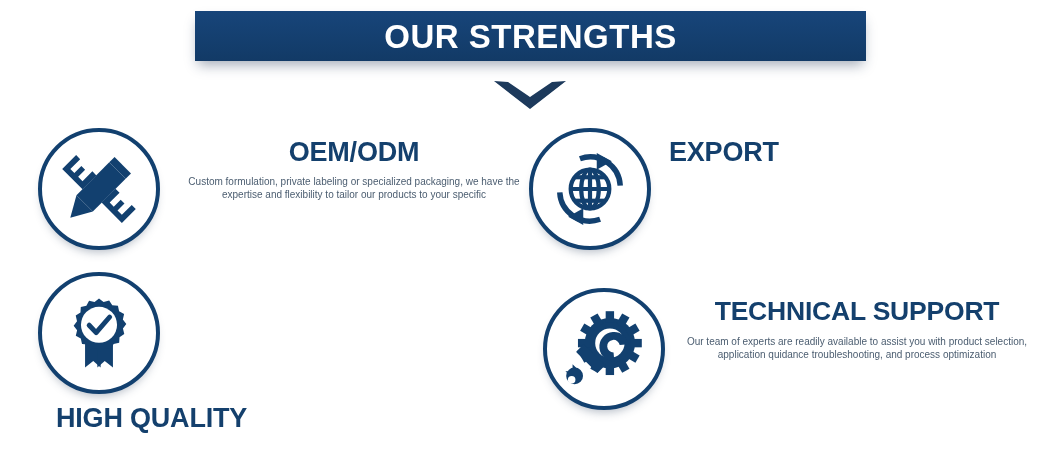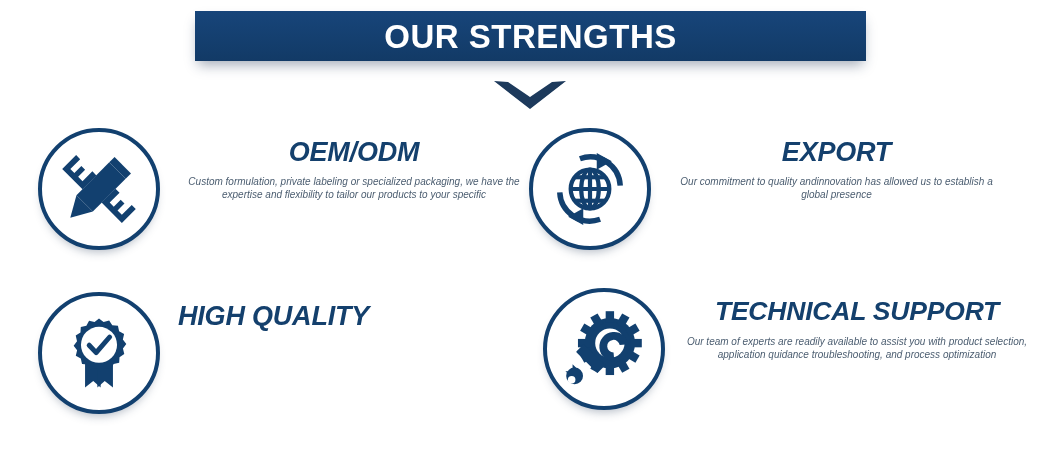--- a/index.html
+++ b/index.html
@@ -56,30 +56,29 @@
     height: 28px;
   }
 
   
   .grid {
     position: absolute;
     left: 0;
     top: 120px;
     width: 1060px;
     height: 320px;
-    font-style: italic;
   }
   .card {
     position: absolute;
     display: flex;
     align-items: flex-start;
   }
   .card-1 { left: 38px;  top: 8px;   width: 500px; }
   .card-2 { left: 529px; top: 8px;   width: 500px; }
-  .card-3 { left: 38px;  top: 172px; width: 500px; }
+  .card-3 { left: 38px;  top: 152px; width: 500px; flex-direction: column; }
   .card-4 { left: 543px; top: 168px; width: 505px; }
 
   .icon-circle {
     flex: 0 0 auto;
     width: 122px;
     height: 122px;
     border-radius: 50%;
     border: 4px solid #12406f;
     background: #ffffff;
     display: flex;
@@ -174,21 +173,20 @@
             <path d="M86 46 A36 36 0 0 0 38 14"></path>
           </g>
           <g fill="#12406f">
             <path d="M58 7 L76 17 L58 27 Z"></path>
             <path d="M42 93 L24 83 L42 73 Z"></path>
           </g>
         </svg>
       </div>
       <div class="card-text">
         <div class="card-title">EXPORT</div>
-        <div class="card-desc">Our commitment to quality andinnovation has allowed us to establish a global presence</div>
       </div>
     </div>
 
     <div class="card card-3">
       <div class="icon-circle">
         <svg width="82" height="82" viewBox="0 0 100 100" aria-hidden="true">
           <g fill="#12406f">
 
             <path d="M33 62 L33 92 L43 84 L52 92 L52 62 Z"></path>
             <path d="M48 62 L48 92 L57 84 L67 92 L67 62 Z"></path>

